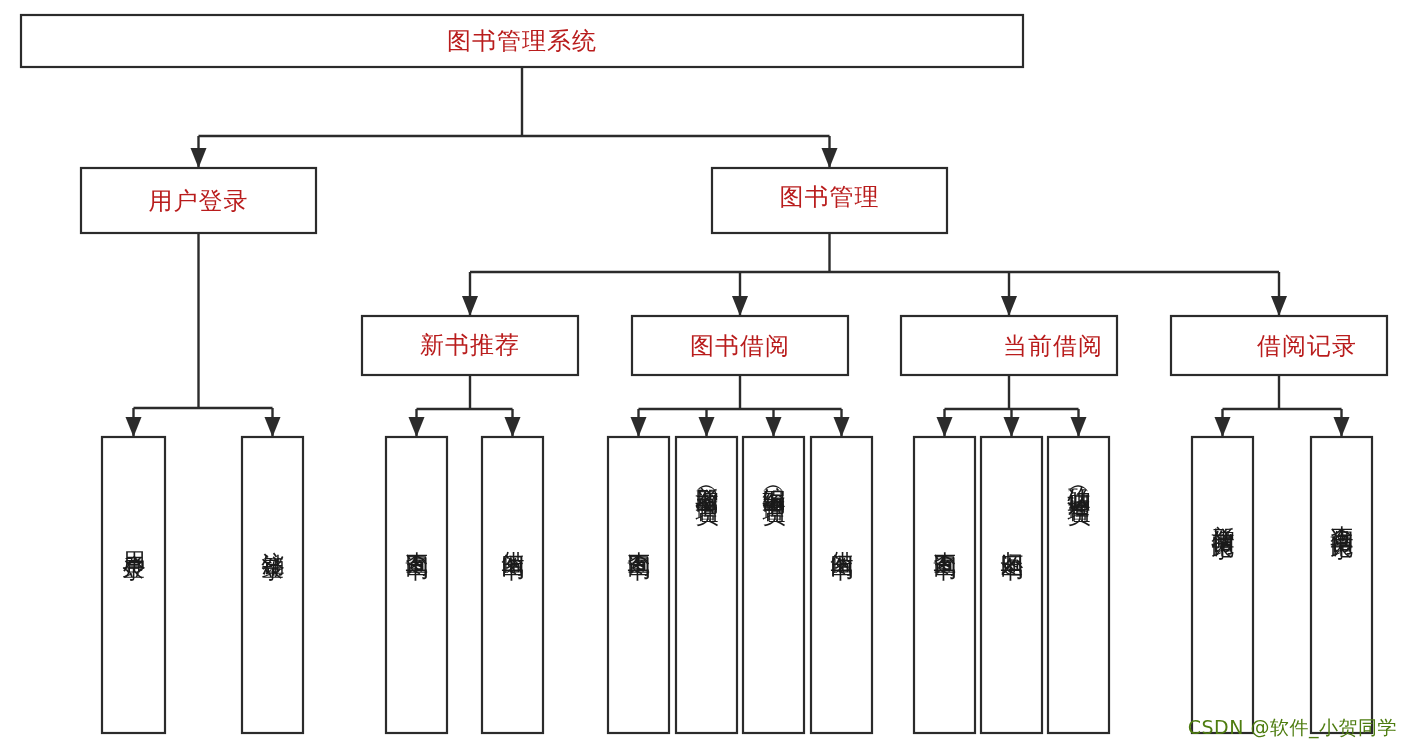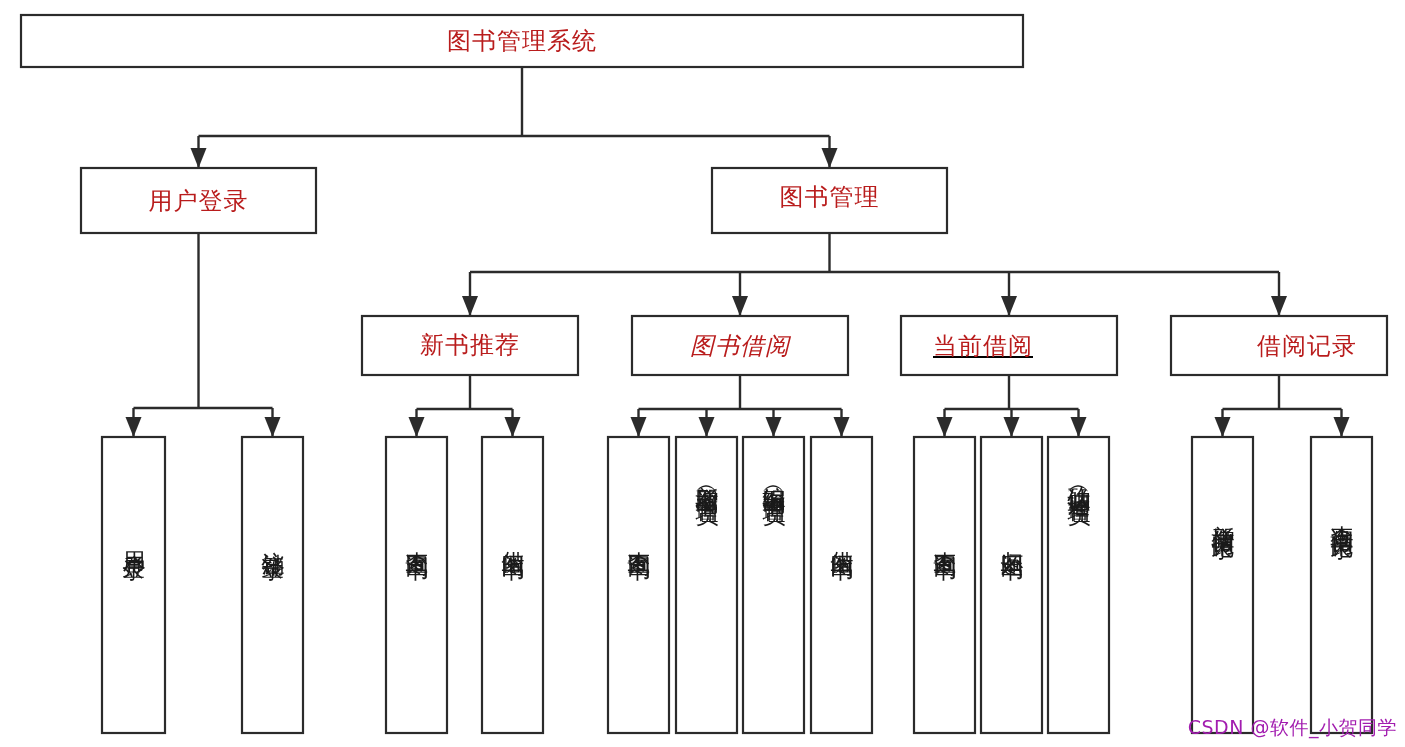--- a/index.html
+++ b/index.html
@@ -74,21 +74,21 @@
     color: #b91c1c;
     letter-spacing: 1px;
     white-space: nowrap;
   }
   .watermark {
     position: absolute;
     right: 8px;
     bottom: 6px;
     font-family: "DejaVu Sans", "Liberation Sans", sans-serif;
     font-size: 19px;
-    color: #a21caf;
+    color: #4d7c0f;
     white-space: nowrap;
     letter-spacing: 0.5px;
   }
 </style>
 </head>
 <body>
 
 <div id="diagram-root">
 
   <svg class="diagram-canvas" viewBox="0 0 1405 747" xmlns="http://www.w3.org/2000/svg">
@@ -178,24 +178,24 @@
       </div>
       <div class="hlabel-wrap" style="left: 81px; top: 168px; width: 235px; height: 65px;">
         <div class="hlabel-text">用户登录</div>
       </div>
       <div class="hlabel-wrap" style="left: 712px; top: 168px; width: 235px; height: 57px;">
         <div class="hlabel-text">图书管理</div>
       </div>
       <div class="hlabel-wrap" style="left: 362px; top: 316px; width: 216px; height: 57px;">
         <div class="hlabel-text">新书推荐</div>
       </div>
-      <div class="hlabel-wrap" style="left: 632px; top: 316px; width: 216px; height: 59px; font-style: italic;">
+      <div class="hlabel-wrap" style="left: 632px; top: 316px; width: 216px; height: 59px;">
         <div class="hlabel-text">图书借阅</div>
       </div>
-      <div class="hlabel-wrap" style="left: 875px; top: 316px; width: 216px; height: 59px; text-decoration: underline;">
+      <div class="hlabel-wrap" style="left: 945px; top: 316px; width: 216px; height: 59px;">
         <div class="hlabel-text">当前借阅</div>
       </div>
       <div class="hlabel-wrap" style="left: 1171px; top: 316px; width: 216px; height: 59px; padding-left: 28px;">
         <div class="hlabel-text">借阅记录</div>
       </div>
       <div class="vlabel-wrap" style="left: 102px; top: 437px; width: 63px; height: 296px; padding-top: 96px; box-sizing: border-box;">
         <div class="vlabel-text">用户登录</div>
       </div>
       <div class="vlabel-wrap" style="left: 242px; top: 437px; width: 61px; height: 296px; padding-top: 96px; box-sizing: border-box;">
         <div class="vlabel-text">注销登录</div>

